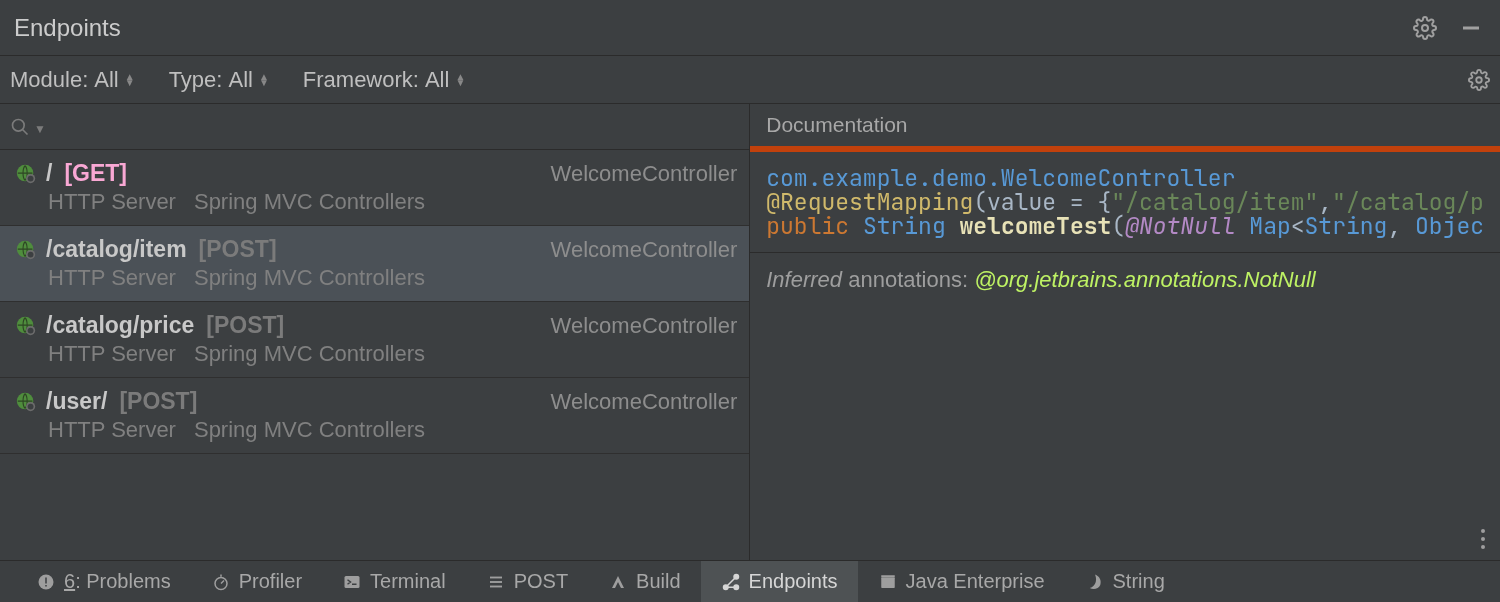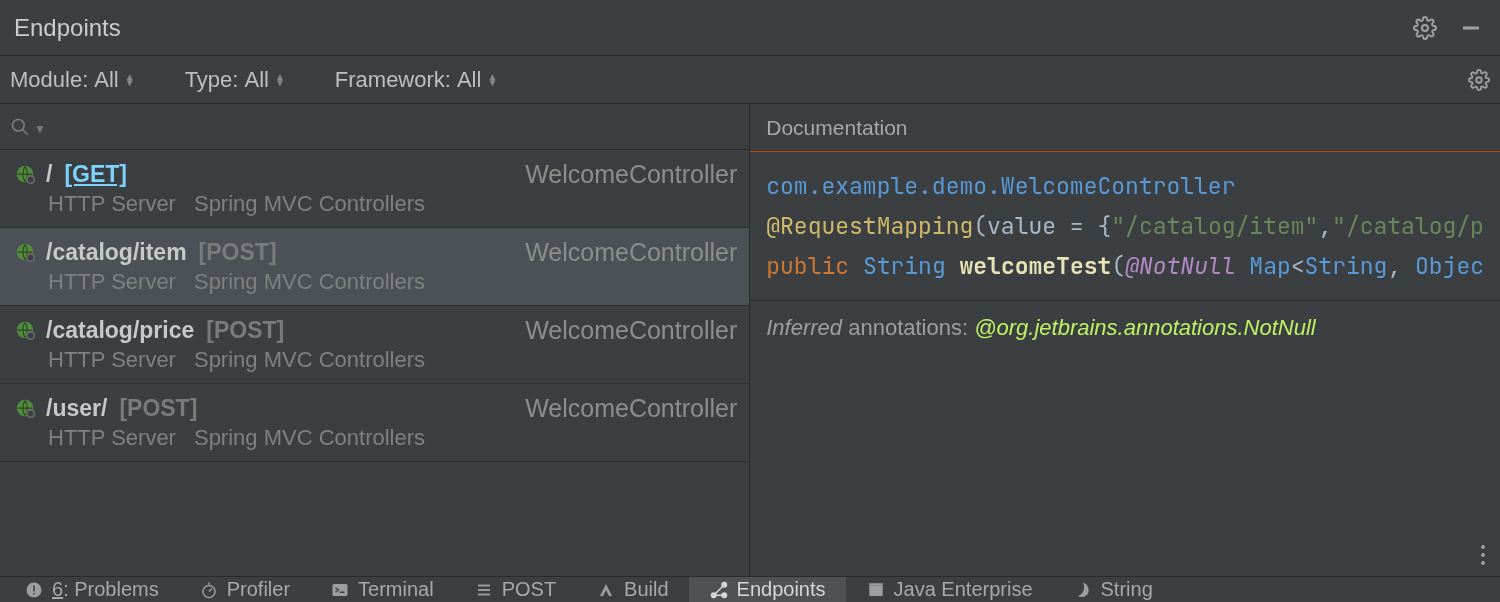--- a/index.html
+++ b/index.html
@@ -36,21 +36,21 @@
     align-items: center;
     justify-content: center;
   }
 
   
   .filter-bar {
     height: 48px;
     display: flex;
     align-items: center;
     padding: 0 10px;
-    gap: 50px;
+    gap: 34px;
     border-bottom: 1px solid #2b2b2b;
   }
   .filter-item {
     display: flex;
     align-items: center;
     gap: 6px;
     color: #bfbfbf;
     cursor: pointer;
     font-size: 22px;
   }
@@ -132,37 +132,37 @@
     color: #808080;
     font-size: 22px;
     margin-top: 2px;
   }
   .ep-icon {
     width: 24px; height: 24px;
     display: inline-flex; align-items: center; justify-content: center;
   }
   .ep-path { color: #c8c8c8; font-weight: 600; font-size: 23px; }
   .ep-method { font-weight: 700; font-size: 23px; margin-left: 4px; }
-  .ep-controller { margin-left: auto; color: #8d8d8d; font-size: 25px; }
+  .ep-controller { margin-left: auto; color: #8d8d8d; font-size: 22px; }
 
   
   .doc-tab {
     height: 48px;
     display: flex;
     align-items: center;
     padding: 0 16px;
-    border-bottom: 1px solid #c2410c;
+    border-bottom: 6px solid #c2410c;
     color: #a8a8a8;
     font-size: 21px;
   }
   .doc-code {
     padding: 14px 16px;
     font-family: "JetBrains Mono","Menlo","Consolas",monospace;
     font-size: 23px;
-    line-height: 40px;
+    line-height: 24px;
     color: #a9b7c6;
     white-space: pre;
     overflow: hidden;
     border-bottom: 1px solid #2b2b2b;
   }
   .tok-link   { color: #5899d6; }
   .tok-anno   { color: #d0b96b; }
   .tok-kw     { color: #cc7832; }
   .tok-type   { color: #5899d6; }
   .tok-str    { color: #6a8759; }
@@ -181,23 +181,23 @@
     right: 14px;
     bottom: 10px;
     color: #9e9e9e;
     font-size: 20px;
     letter-spacing: 2px;
     cursor: pointer;
   }
 
   
   .tool-bar {
-    height: 26px;
-    display: flex;
-    padding: 0 4px;
+    height: 42px;
+    display: flex;
+    padding: 0 16px;
     border-top: 1px solid #2b2b2b;
     background: #3c3f41;
     gap: 0;
     font-size: 20px;
     color: #a8a8a8;
     overflow: hidden;
   }
   .tool-item {
     display: flex;
     align-items: center;
@@ -274,21 +274,21 @@
           <div class="line1">
             <span class="ep-icon">
               <svg width="22" height="22" viewBox="0 0 24 24">
                 <circle cx="11" cy="11" r="9" fill="#4f8d3d"></circle>
                 <path d="M3 11h16M11 3c3 3 3 13 0 16M11 3c-3 3-3 13 0 16" stroke="#2e4524" stroke-width="1.2" fill="none"></path>
                 <circle cx="17" cy="17" r="5" fill="#6b6b6b"></circle>
                 <circle cx="17" cy="17" r="3.2" fill="#3c3f41"></circle>
               </svg>
             </span>
             <span class="ep-path">/</span>
-            <span class="ep-method" style="color: #7dd3fc; text-decoration: underline;">[GET]</span>
+            <span class="ep-method" style="color: #f9a8d4;">[GET]</span>
             <span class="ep-controller">WelcomeController</span>
           </div>
           <div class="line2">
             <span>HTTP Server</span>
             <span>Spring MVC Controllers</span>
           </div>
         </div>
         <div class="endpoint-row selected">
           <div class="line1">
             <span class="ep-icon">

